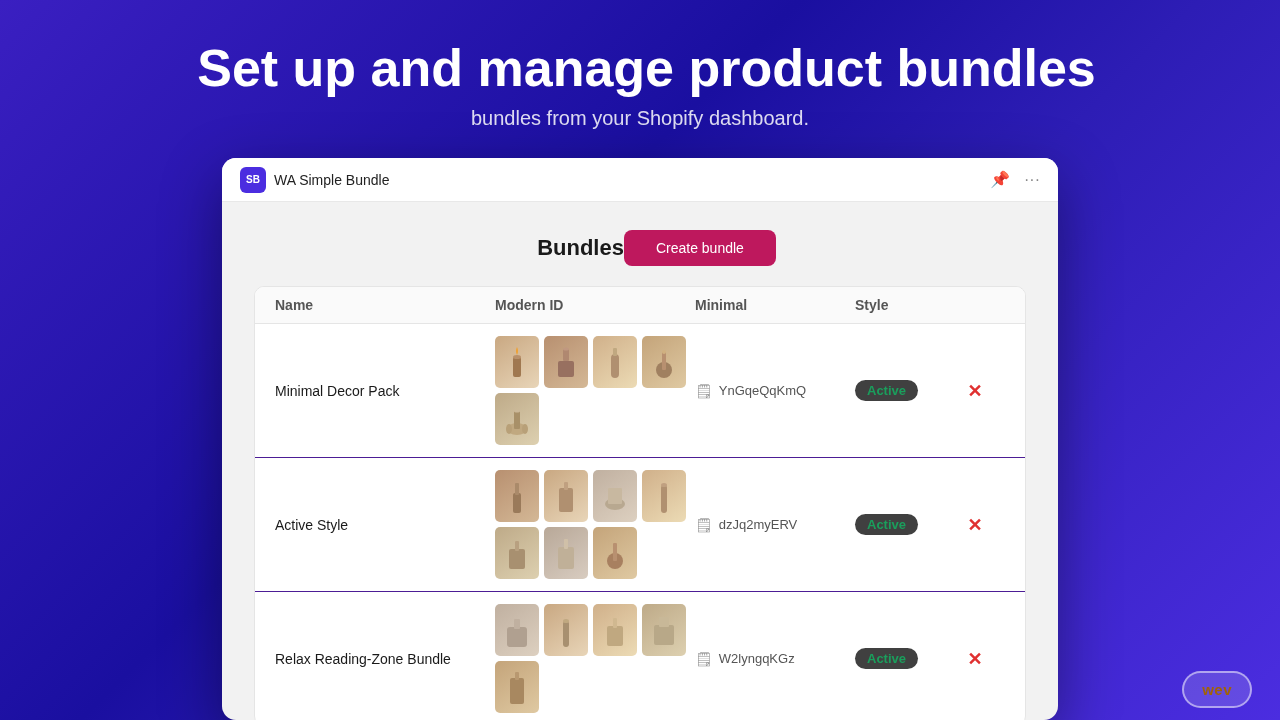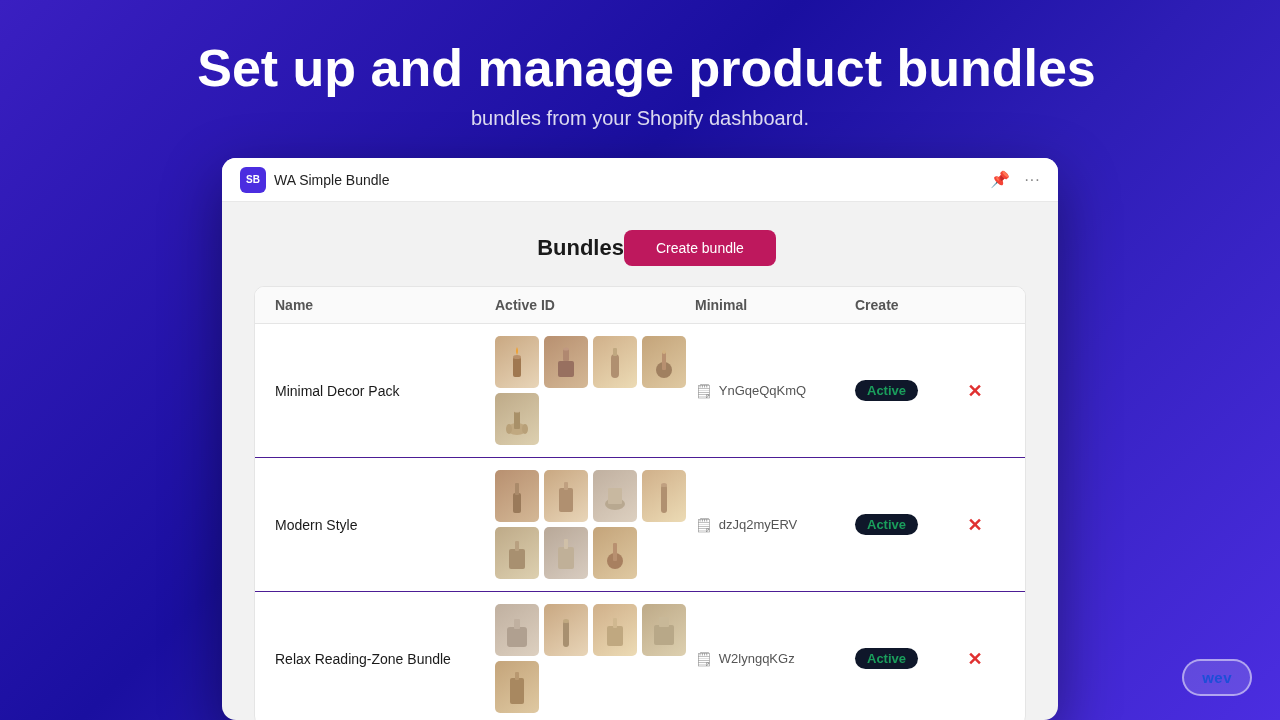--- a/index.html
+++ b/index.html
@@ -195,21 +195,21 @@
       color: #555;
     }
     .doc-icon {
       color: #888;
       font-size: 14px;
     }
 
     
     .status-badge {
       display: inline-block;
-      background: #0f172a;
+      background: #404040;
       color: #1a9e5c;
       border-radius: 20px;
       padding: 3px 12px;
       font-size: 13px;
       font-weight: 600;
     }
 
     
     .delete-cell {
       display: flex;
@@ -219,27 +219,27 @@
     .delete-icon {
       color: #e03030;
       font-size: 18px;
       cursor: pointer;
       font-weight: 700;
     }
 
     
     .bottom-logo {
       position: fixed;
-      bottom: 24px;
+      bottom: 12px;
       right: 28px;
       background: rgba(255,255,255,0.15);
       border: 2px solid rgba(255,255,255,0.5);
       border-radius: 50px;
       padding: 8px 18px;
-      color: #1d4ed8;
+      color: #a16207;
       font-size: 15px;
       font-weight: 600;
       letter-spacing: 0.5px;
     }
   </style>
 </head>
 <body>
 
 <div class="hero-section">
   <h1 class="hero-title">Set up and manage product bundles</h1>
@@ -265,23 +265,23 @@
 
     <div class="bundles-header">
       <h2 class="bundles-title">Bundles</h2>
       <button class="create-bundle-btn">Create bundle</button>
     </div>
 
     <div class="bundles-table">
 
       <div class="table-header">
         <span class="table-header-cell">Name</span>
-        <span class="table-header-cell">Active ID</span>
+        <span class="table-header-cell">Modern ID</span>
         <span class="table-header-cell">Minimal</span>
-        <span class="table-header-cell">Create</span>
+        <span class="table-header-cell">Style</span>
       </div>
 
       <div class="table-row">
         <span class="row-name">Minimal Decor Pack</span>
         <div class="items-cell">
           <div class="thumb thumb-warm-1">
             <div class="thumb-inner">
 
               <svg width="22" height="34" viewBox="0 0 22 34" fill="none" xmlns="http://www.w3.org/2000/svg">
                 <rect x="7" y="12" width="8" height="20" rx="2" fill="#a07850"></rect>
@@ -334,21 +334,21 @@
         </div>
         <div>
           <span class="status-badge">Active</span>
         </div>
         <div class="delete-cell">
           <span class="delete-icon">✕</span>
         </div>
       </div>
 
       <div class="table-row">
-        <span class="row-name">Modern Style</span>
+        <span class="row-name">Active Style</span>
         <div class="items-cell">
           <div class="thumb thumb-warm-2">
             <div class="thumb-inner">
               <svg width="24" height="38" viewBox="0 0 24 38" fill="none">
                 <rect x="8" y="16" width="8" height="20" rx="2" fill="#9a7a5a"></rect>
                 <rect x="10" y="6" width="4" height="12" rx="1" fill="#aa8a6a"></rect>
               </svg>
             </div>
           </div>
           <div class="thumb thumb-warm-1">

